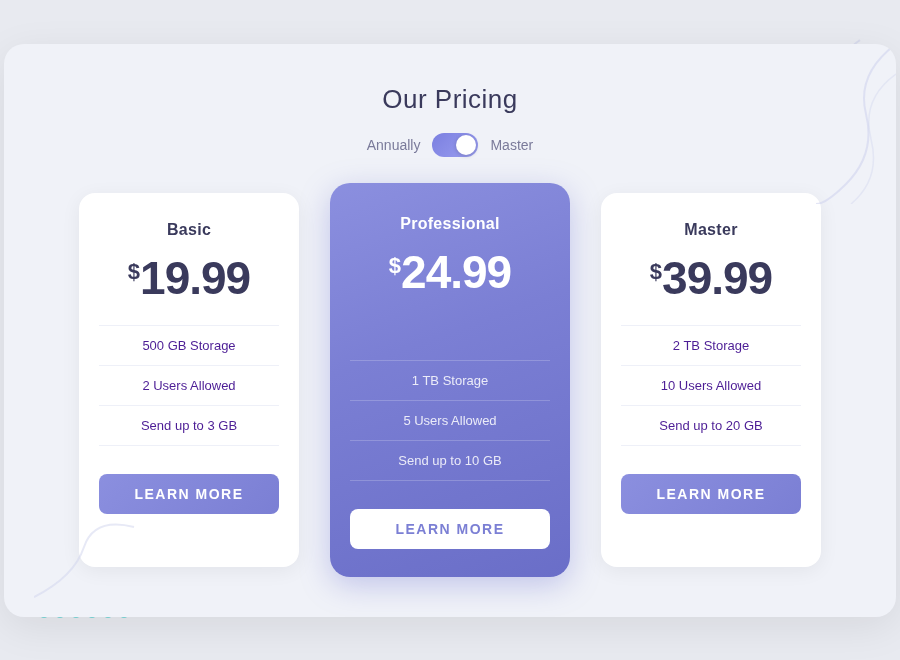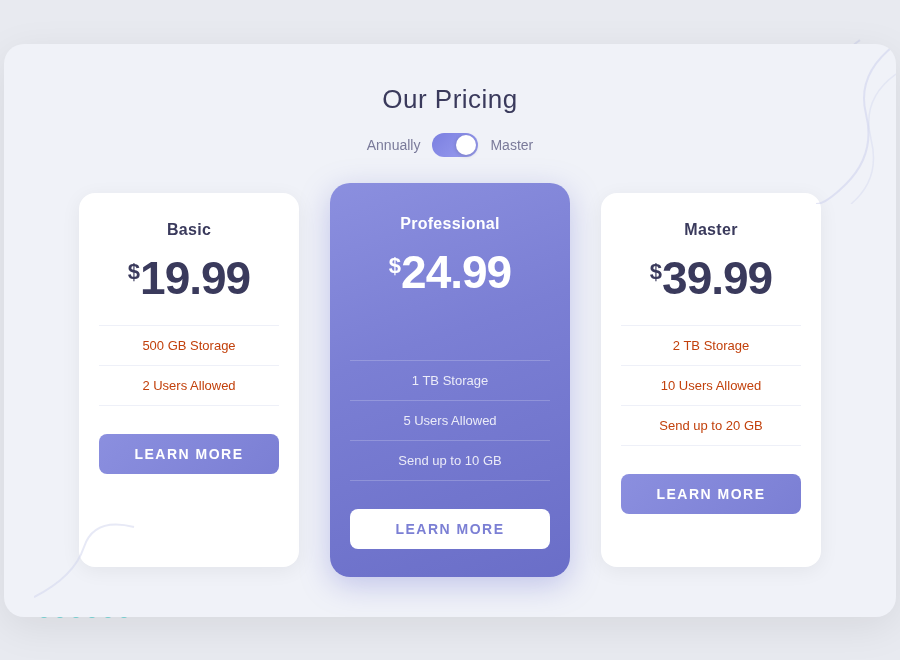--- a/index.html
+++ b/index.html
@@ -187,21 +187,21 @@
       width: 100%;
       display: flex;
       flex-direction: column;
       gap: 0;
       margin-bottom: 28px;
     }
     .feature-item {
       text-align: center;
       padding: 12px 0;
       font-size: 13px;
-      color: #c2410c;
+      color: #4c1d95;
       border-bottom: 1px solid #eef0f8;
     }
     .feature-item:first-child {
       border-top: 1px solid #eef0f8;
     }
     .pricing-card.featured .feature-item {
       color: rgba(255,255,255,0.85);
       border-bottom: 1px solid rgba(255,255,255,0.2);
       font-weight: 500;
     }
@@ -309,20 +309,21 @@
 
     <div class="pricing-card">
       <div class="card-title">Basic</div>
       <div class="price-row">
         <span class="price-dollar">$</span>
         <span class="price-amount">19.99</span>
       </div>
       <div class="features-list">
         <div class="feature-item">500 GB Storage</div>
         <div class="feature-item">2 Users Allowed</div>
+        <div class="feature-item">Send up to 3 GB</div>
       </div>
       <button class="learn-more-btn">LEARN MORE</button>
     </div>
 
     <div class="pricing-card featured">
       <div class="card-title">Professional</div>
       <div class="price-row">
         <span class="price-dollar">$</span>
         <span class="price-amount">24.99</span>
       </div>

